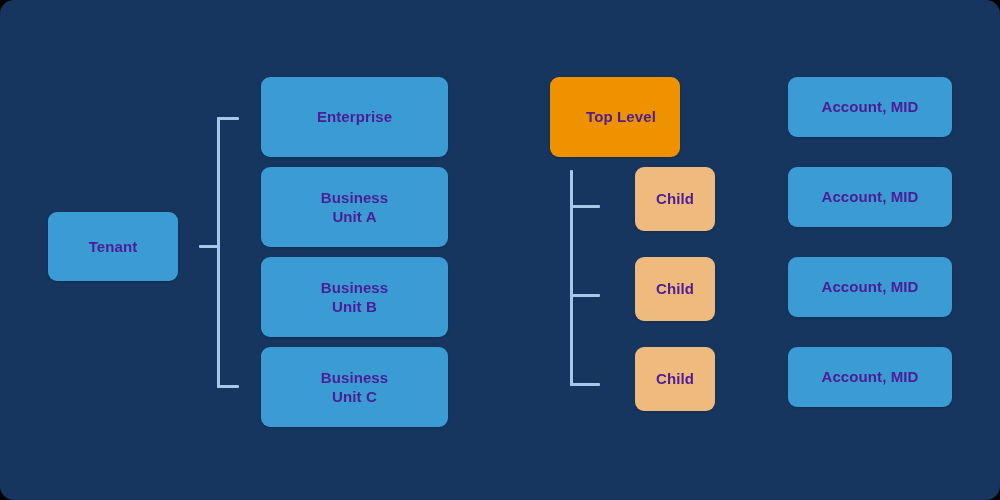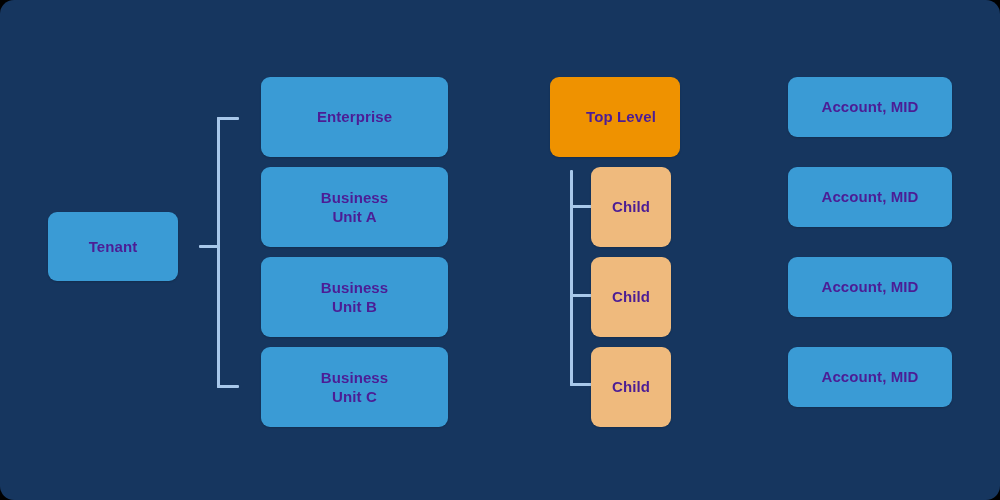--- a/index.html
+++ b/index.html
@@ -55,22 +55,22 @@
   }
 
   .toplevel {
     left: 550px; top: 77px;
     width: 130px; height: 80px;
     font-size: 15px;
     padding-left: 12px;
   }
 
   .child {
-    left: 591px;
-    width: 80px; height: 80px;
+    left: 635px;
+    width: 80px; height: 64px;
     font-size: 15px;
   }
 
   .account {
     left: 788px;
     width: 164px; height: 60px;
     font-size: 15px;
   }
 
   .row-1 { top: 77px; }

